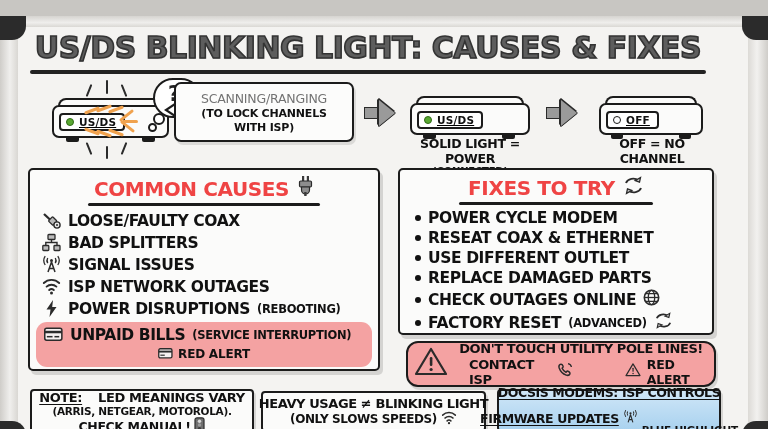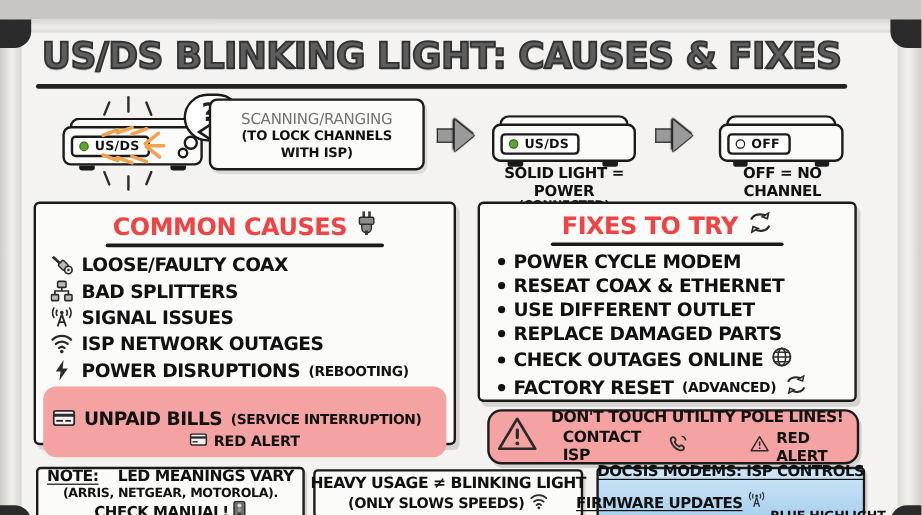--- a/index.html
+++ b/index.html
@@ -57,21 +57,21 @@
     background:#fbfbfa;box-sizing:border-box;
   }
   .modem .top{
     position:absolute;border:2.6px solid #1b1b1b;border-bottom:none;
     background:#fbfbfa;box-sizing:border-box;
     border-radius:8px 8px 0 0;
   }
   .modem .led-row{
     position:absolute;display:flex;align-items:center;gap:5px;
     border:2.2px solid #1b1b1b;border-radius:4px;background:#fff;
-    box-sizing:border-box;padding:1px 7px 1px 5px;
+    box-sizing:border-box;padding:1px 7px 1px 5px;text-decoration:underline;
   }
   .dot{width:8px;height:8px;border-radius:50%;box-sizing:border-box;}
   .dot.green{background:#5aa832;border:1.4px solid #2f6b16;}
   .dot.off{background:#fff;border:1.8px solid #1b1b1b;}
   .led-label{
     font-family:"DejaVu Sans", sans-serif;font-weight:bold;font-size:10.5px;color:#111;
     letter-spacing:0.2px;white-space:nowrap;
   }
   .feet{position:absolute;height:4px;background:#1b1b1b;border-radius:0 0 2px 2px;}
 
@@ -345,21 +345,21 @@
     <div class="li" style="margin:3px 0 0 12px;">
       <span class="li-icon">
         <svg width="19" height="19" viewBox="0 0 19 19">
           <path d="M11 1 L4.5 10.5 h4 L7.5 18 L14.5 8 h-4.3 z" fill="#2b2b2b"></path>
         </svg>
       </span>
       <span>POWER DISRUPTIONS</span>
       <span class="sub">(REBOOTING)</span>
     </div>
 
-    <div class="hl-pink" style="margin:4px 6px 0 6px;padding:17px 4px 4px 4px;">
+    <div class="hl-pink" style="margin:4px 6px 0 6px;padding:3px 4px 4px 4px;">
       <div class="li" style="margin-left:4px;">
         <span class="li-icon">
           <svg width="20" height="15" viewBox="0 0 20 15">
             <rect x="0.8" y="1" width="18" height="12.5" rx="2" fill="#f6f0f0" stroke="#2b2b2b" stroke-width="1.6"></rect>
             <rect x="0.8" y="3.6" width="18" height="2.6" fill="#2b2b2b"></rect>
             <rect x="3" y="9" width="6" height="1.6" fill="#2b2b2b"></rect>
             <rect x="11" y="9" width="5" height="1.6" fill="#2b2b2b"></rect>
           </svg>
         </span>
         <span>UNPAID BILLS</span>

